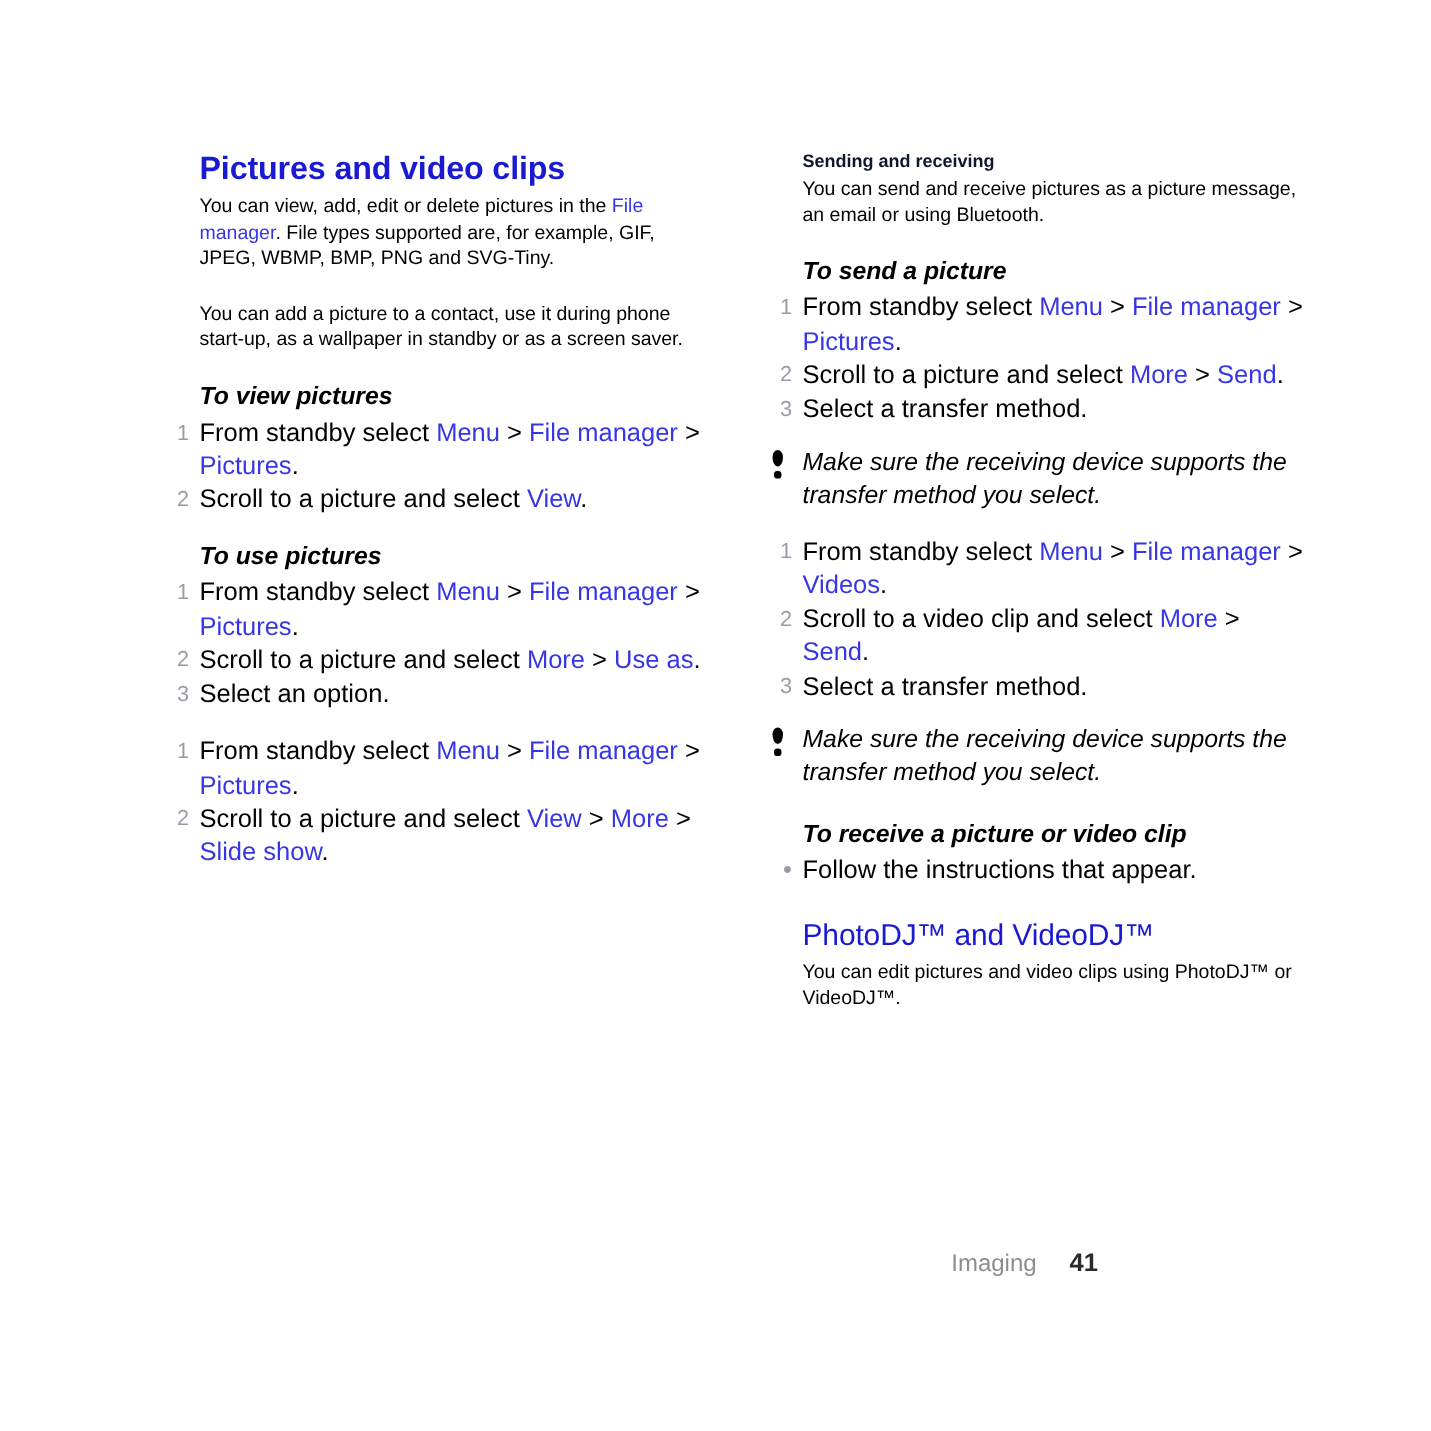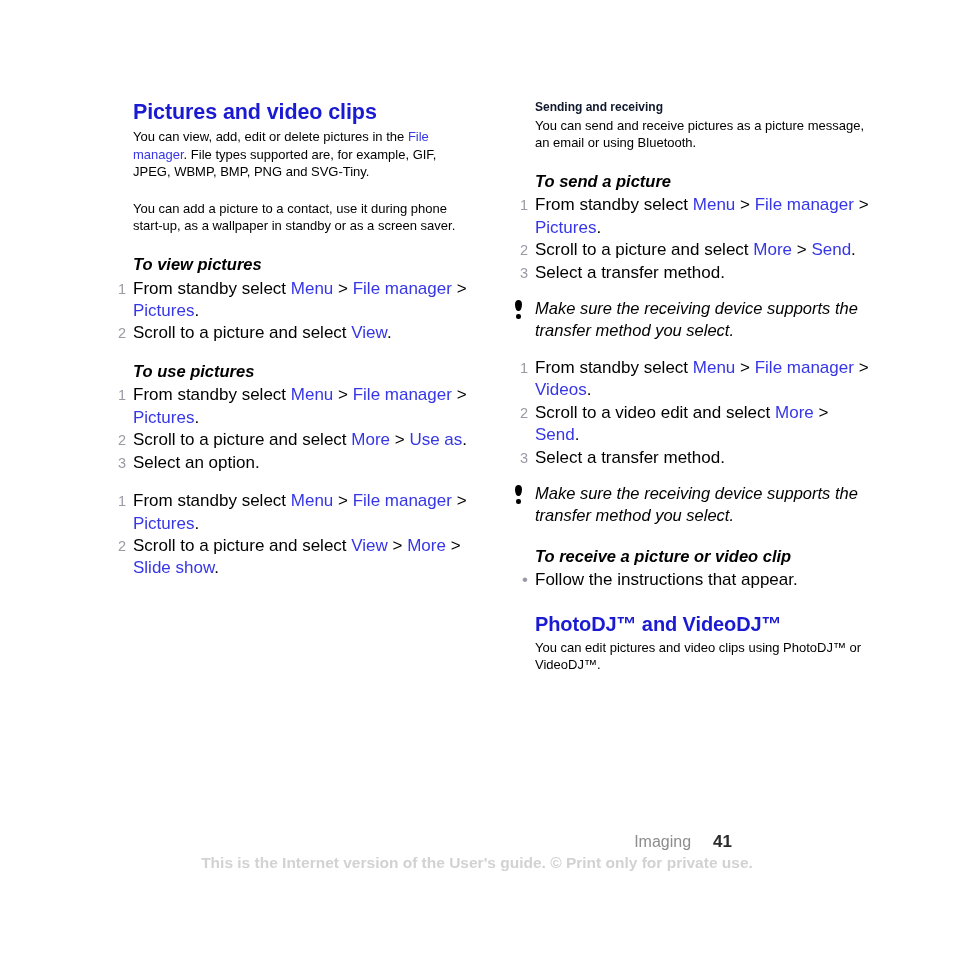--- a/index.html
+++ b/index.html
@@ -39,21 +39,21 @@
   .chapter-title {
     font-size: 21.5px;
     font-weight: bold;
     color: #1a1ad2;
     margin: 0 0 3px 23px;
     letter-spacing: -0.1px;
     line-height: 1.18;
   }
   .section-title {
     font-size: 20px;
-    font-weight: bold;
+    font-weight: normal;
     color: #1a1ad2;
     margin: 0 0 3px 23px;
     letter-spacing: -0.1px;
     line-height: 1.2;
   }
   .sub-head {
     font-size: 12px;
     font-weight: bold;
     color: #0f172a;
     margin: 0 0 1px 23px;
@@ -266,21 +266,21 @@
         <span>Make sure the receiving device supports the transfer method you select.</span>
       </div>
 
       <div class="gap-md"></div>
 
       <ol class="steps">
         <li>
           <span class="marker">1</span><span>From standby select </span><span class="ui">Menu</span><span class="sep"> &gt; </span><span class="ui">File manager</span><span class="sep"> &gt; </span><span class="ui">Videos</span><span>.</span>
         </li>
         <li>
-          <span class="marker">2</span><span>Scroll to a video edit and select </span><span class="ui">More</span><span class="sep"> &gt; </span><span class="ui">Send</span><span>.</span>
+          <span class="marker">2</span><span>Scroll to a video clip and select </span><span class="ui">More</span><span class="sep"> &gt; </span><span class="ui">Send</span><span>.</span>
         </li>
         <li>
           <span class="marker">3</span><span>Select a transfer method.</span>
         </li>
       </ol>
 
       <div class="gap-sm"></div>
 
       <div class="note">
         <span class="note-icon">
@@ -305,15 +305,14 @@
       <p class="body">You can edit pictures and video clips using PhotoDJ™ or VideoDJ™.</p>
 
     </div>
   </div>
 
   <div class="footer-right">
     <span class="footer-chapter">Imaging</span>
     <span class="footer-page">41</span>
   </div>
 
-  <div class="watermark">This is the Internet version of the User's guide. © Print only for private use.</div>
 
 </div>
 
 </body></html>

